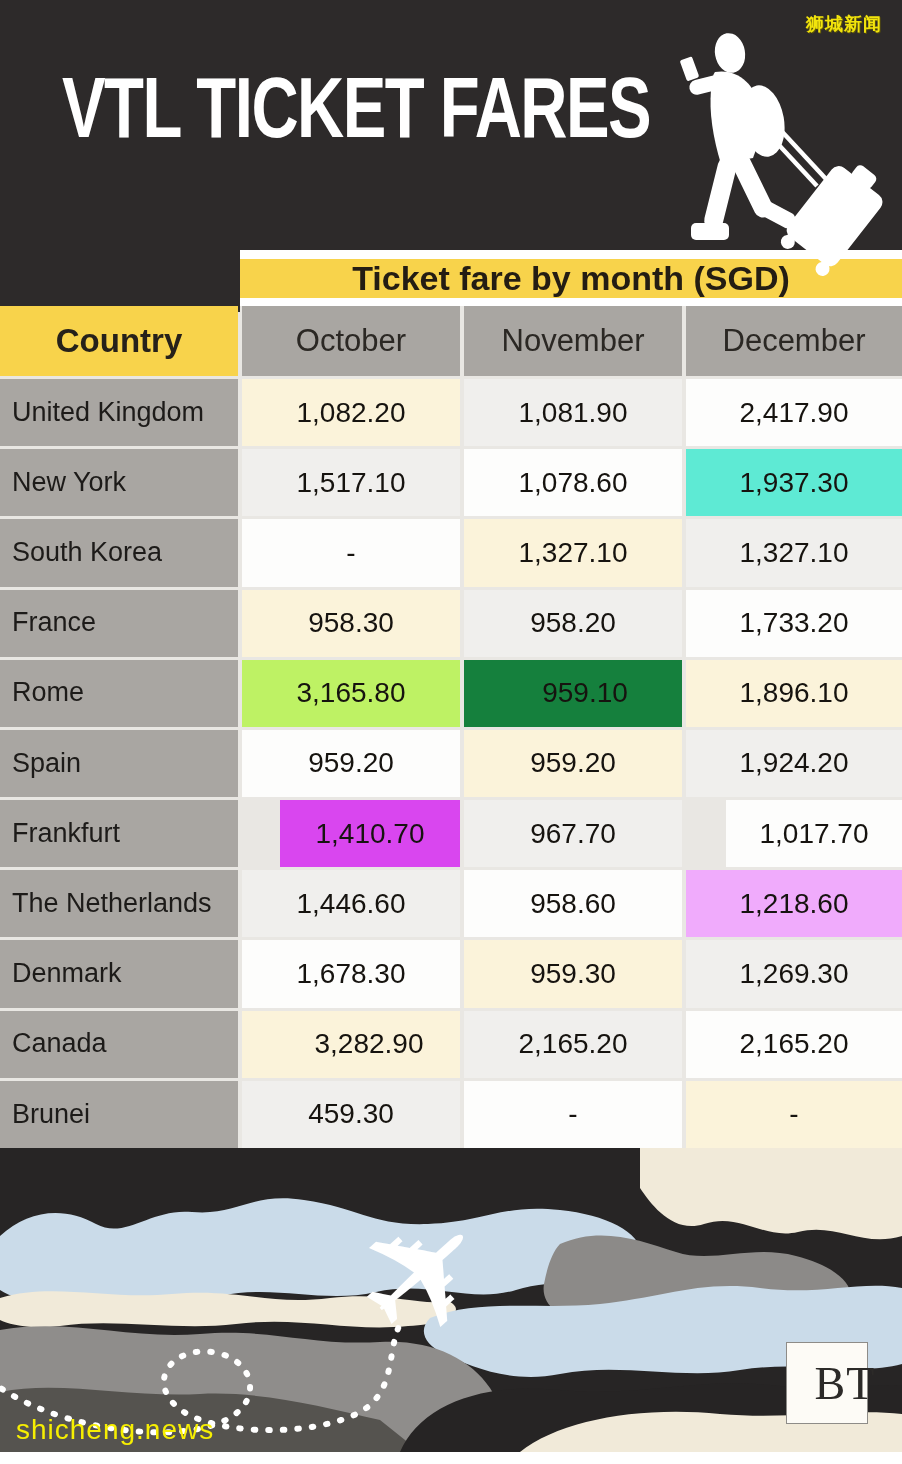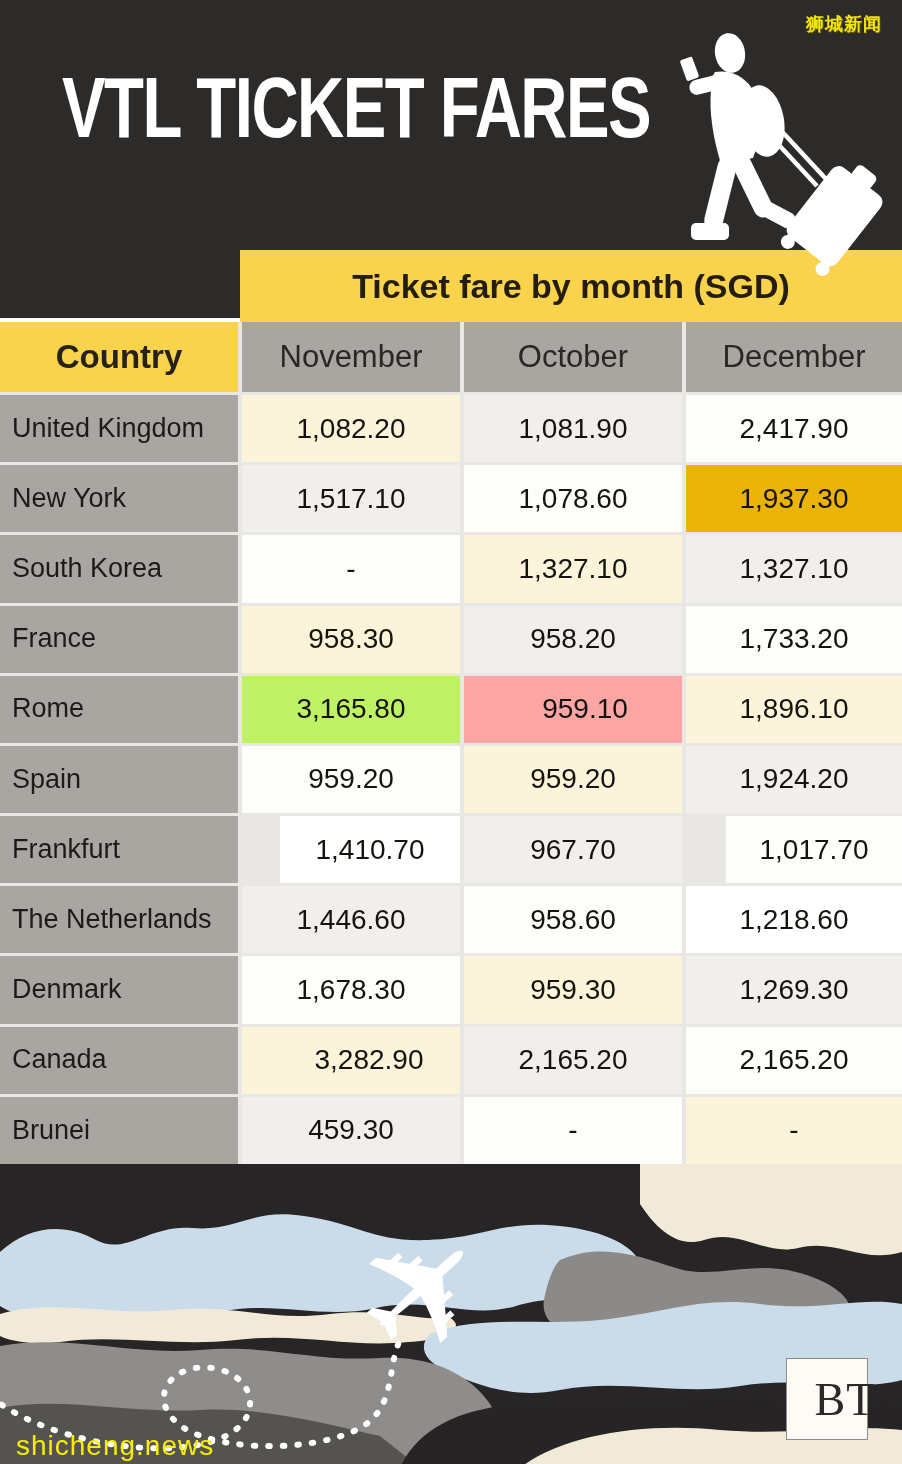--- a/index.html
+++ b/index.html
@@ -15,21 +15,21 @@
     font-size:86px;font-weight:700;letter-spacing:-2px;white-space:nowrap;
     transform:scaleX(0.76);transform-origin:left center;
   }
   .cn-watermark{
     position:absolute;top:12px;right:20px;color:#f2e40c;
     font-size:18px;font-weight:700;letter-spacing:1px;
     text-shadow:1px 1px 0 #5a520a;
   }
   .traveler{position:absolute;top:26px;right:24px;width:212px;height:240px;overflow:visible;z-index:6;}
   
-  .band-row{display:flex;width:902px;height:72px;}
+  .band-row{display:flex;width:902px;height:56px;align-items:center;}
   .band-spacer{width:240px;height:68px;background:#2d2a2a;}
   .band-yellow{
     flex:1;background:#f8d34b;display:flex;align-items:center;justify-content:center;
     font-size:34px;font-weight:700;color:#241d13;letter-spacing:0px;
   }
   
   .grid{
     display:grid;width:902px;height:842px;
     grid-template-columns:238px 218px 218px 216px;
     grid-template-rows:70px repeat(11, 1fr);
@@ -91,56 +91,56 @@
     </svg>
   </div>
 
   <div class="band-row">
     <div class="band-spacer"></div>
     <div class="band-yellow">Ticket fare by month (SGD)</div>
   </div>
 
   <div class="grid" id="fare-grid">
     <div class="cell country-header">Country</div>
+    <div class="cell month-header">October</div>
     <div class="cell month-header">November</div>
-    <div class="cell month-header">October</div>
     <div class="cell month-header">December</div>
 
   <div class="cell country-cell">United Kingdom</div>
       <div class="cell value-cell" style="background: rgb(251, 243, 218);">1,082.20</div>
       <div class="cell value-cell" style="background: rgb(240, 239, 237);">1,081.90</div>
       <div class="cell value-cell" style="background: rgb(253, 253, 252);">2,417.90</div>
       <div class="cell country-cell">New York</div>
       <div class="cell value-cell" style="background: rgb(240, 239, 237);">1,517.10</div>
       <div class="cell value-cell" style="background: rgb(253, 253, 252);">1,078.60</div>
-      <div class="cell value-cell" style="background: #eab308;">1,937.30</div>
+      <div class="cell value-cell" style="background: #5eead4;">1,937.30</div>
       <div class="cell country-cell">South Korea</div>
       <div class="cell value-cell" style="background: rgb(253, 253, 252);">-</div>
       <div class="cell value-cell" style="background: rgb(251, 243, 218);">1,327.10</div>
       <div class="cell value-cell" style="background: rgb(240, 239, 237);">1,327.10</div>
       <div class="cell country-cell">France</div>
       <div class="cell value-cell" style="background: rgb(251, 243, 218);">958.30</div>
       <div class="cell value-cell" style="background: rgb(240, 239, 237);">958.20</div>
       <div class="cell value-cell" style="background: rgb(253, 253, 252);">1,733.20</div>
       <div class="cell country-cell">Rome</div>
       <div class="cell value-cell" style="background: #bef264; text-align: center;">3,165.80</div>
-      <div class="cell value-cell" style="background: #fca5a5; padding-left: 24px;">959.10</div>
+      <div class="cell value-cell" style="background: #15803d; padding-left: 24px;">959.10</div>
       <div class="cell value-cell" style="background: rgb(251, 243, 218);">1,896.10</div>
       <div class="cell country-cell">Spain</div>
       <div class="cell value-cell" style="background: rgb(253, 253, 252);">959.20</div>
       <div class="cell value-cell" style="background: rgb(251, 243, 218);">959.20</div>
       <div class="cell value-cell" style="background: rgb(240, 239, 237);">1,924.20</div>
       <div class="cell country-cell">Frankfurt</div>
-      <div class="cell value-cell" style="background: #ffffff; margin-left: 38px;">1,410.70</div>
+      <div class="cell value-cell" style="background: #d946ef; margin-left: 38px;">1,410.70</div>
       <div class="cell value-cell" style="background: rgb(240, 239, 237);">967.70</div>
       <div class="cell value-cell" style="background: rgb(253, 253, 252); margin-left: 40px;">1,017.70</div>
       <div class="cell country-cell">The Netherlands</div>
       <div class="cell value-cell" style="background: rgb(240, 239, 237);">1,446.60</div>
       <div class="cell value-cell" style="background: rgb(253, 253, 252);">958.60</div>
-      <div class="cell value-cell" style="background: #ffffff;">1,218.60</div>
+      <div class="cell value-cell" style="background: #f0abfc;">1,218.60</div>
       <div class="cell country-cell">Denmark</div>
       <div class="cell value-cell" style="background: rgb(253, 253, 252);">1,678.30</div>
       <div class="cell value-cell" style="background: rgb(251, 243, 218);">959.30</div>
       <div class="cell value-cell" style="background: rgb(240, 239, 237);">1,269.30</div>
       <div class="cell country-cell">Canada</div>
       <div class="cell value-cell" style="background: rgb(251, 243, 218); padding-left: 36px;">3,282.90</div>
       <div class="cell value-cell" style="background: rgb(240, 239, 237);">2,165.20</div>
       <div class="cell value-cell" style="background: rgb(253, 253, 252);">2,165.20</div>
       <div class="cell country-cell">Brunei</div>
       <div class="cell value-cell" style="background: rgb(240, 239, 237);">459.30</div>

